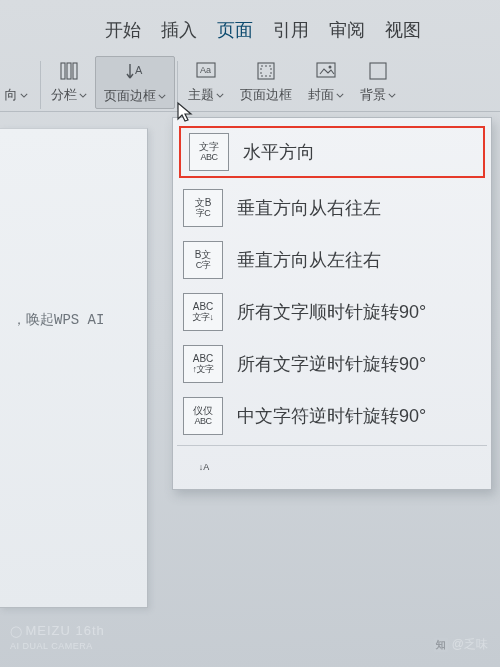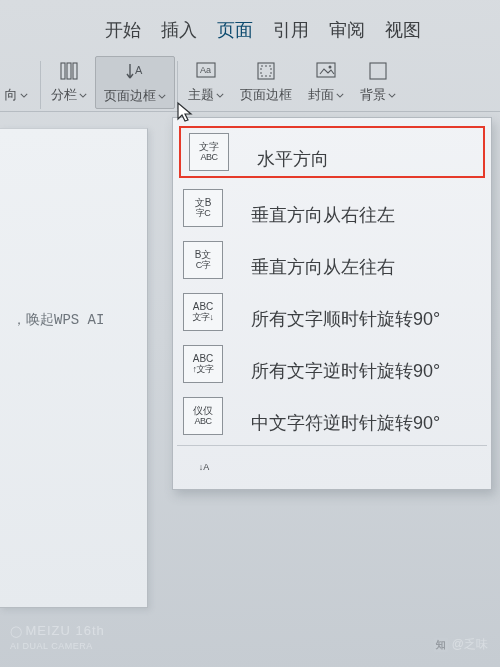--- a/index.html
+++ b/index.html
@@ -104,24 +104,24 @@
       top: 117px;
       width: 320px;
       background: linear-gradient(178deg,#f1f3f6,#e9ecf0);
       border: 1px solid #b3b9bf;
       box-shadow: 3px 5px 10px rgba(80,90,100,.25);
       padding: 4px 0;
     }
 
     .menu-item {
       display: flex;
-      align-items: flex-end;
+      align-items: center;
       padding: 7px 12px 7px 10px;
       cursor: pointer;
-      gap: 28px;
+      gap: 14px;
     }
 
     .menu-item.highlight {
       outline: 2px solid #e63a2a;
       outline-offset: -2px;
       margin: 4px 6px;
       padding-right: 60px;
     }
 
     .opt-icon {

